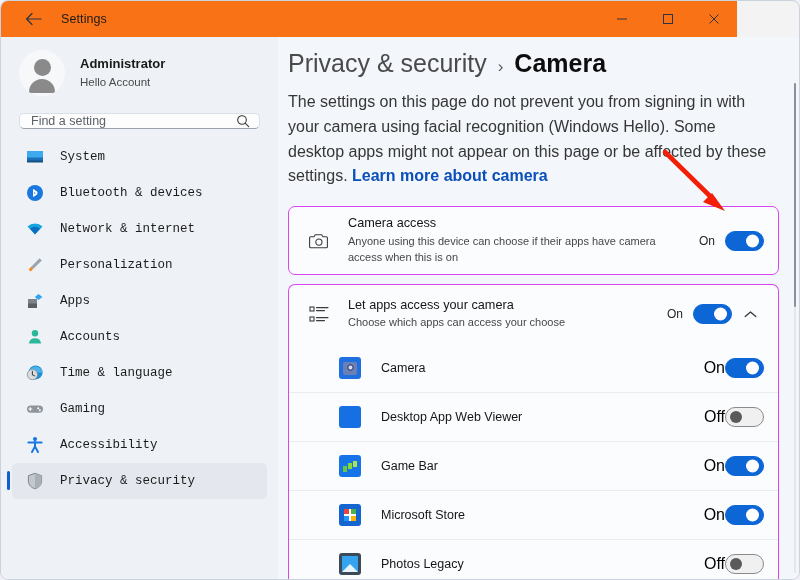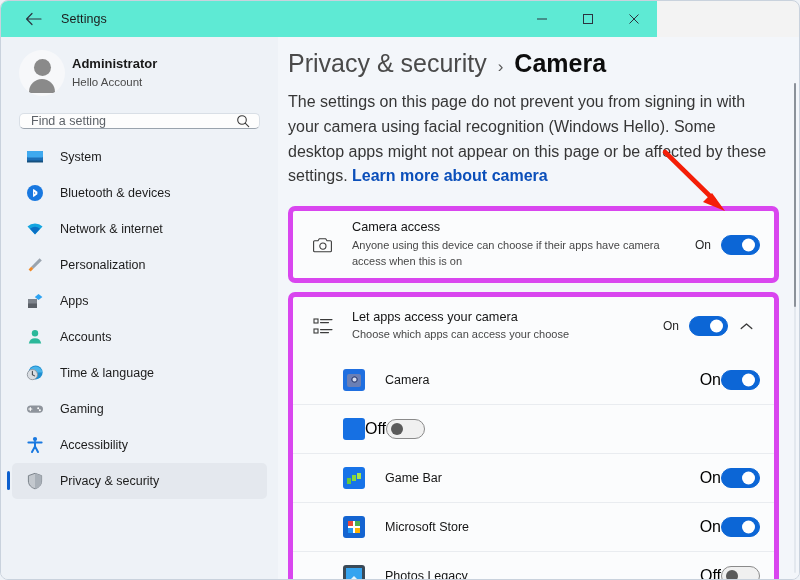--- a/index.html
+++ b/index.html
@@ -23,23 +23,23 @@
     box-sizing: border-box;
     border: 1px solid #c9d2dd;
     border-radius: 8px;
     overflow: hidden;
   }
 
   
   .titlebar {
     position: absolute;
     top: 0; left: 0;
-    width: 656px;
+    width: 736px;
     height: 36px;
-    background: #5eead4;
+    background: #f97316;
     display: flex;
     align-items: center;
   }
   .back-btn {
     margin-left: 18px;
     width: 28px; height: 26px;
     display: flex; align-items: center; justify-content: center;
     border-radius: 4px;
     color: #2b3440;
   }
@@ -94,21 +94,21 @@
     background: #8a8a8a;
     left: 14.5px; top: 9px;
   }
   .avatar .body {
     position: absolute;
     width: 26px; height: 14px;
     border-radius: 13px 13px 0 0;
     background: #8a8a8a;
     left: 10px; top: 29px;
   }
-  .acct-text { margin-left: 7px; line-height: 1.28; }
+  .acct-text { margin-left: 15px; line-height: 1.28; }
   .acct-name {
     font-size: 13px;
     font-weight: bold;
     color: #191919;
   }
   .acct-sub {
     font-size: 11.5px;
     color: #4a4a4a;
     margin-top: 2px;
   }
@@ -165,20 +165,21 @@
   .navicon {
     width: 22px; height: 22px;
     display: flex; align-items: center; justify-content: center;
     flex: 0 0 auto;
     position: relative;
   }
   .navlabel {
     margin-left: 14px;
     font-size: 12.5px;
     color: #1c1c1c;
+    font-family: Liberation Mono, monospace;
   }
 
   
   .content {
     position: absolute;
     left: 277px; top: 36px;
     width: 523px;
     height: 544px;
     background: #f3f6fa;
     overflow: hidden;
@@ -207,21 +208,21 @@
   }
   .page-desc a {
     color: #0b4fba;
     font-weight: bold;
     text-decoration: none;
   }
 
   .card {
     margin: 0 22px 0 10px;
     background: #fbfcfd;
-    border: 5px solid #d946ef;
+    border: 1px solid #d946ef;
     border-radius: 7px;
     box-sizing: border-box;
   }
   .card.top { margin-top: 17px; }
   .card.mid { margin-top: 9px; border-radius: 7px 7px 0 0; border-bottom: 0; }
   .card.listcard { margin-top: 0; border-radius: 0; border-top: 0; }
 
   .row {
     display: flex;
     align-items: center;
@@ -638,20 +639,21 @@
           <div class="approw">
             <div class="appicon ico-camera"></div>
             <div class="appname">Camera</div>
             <div class="state">On</div>
             <div class="toggle on">
               <div class="knob"></div>
             </div>
           </div>
           <div class="approw">
             <div class="appicon ico-plain"></div>
+            <div class="appname">Desktop App Web Viewer</div>
             <div class="state">Off</div>
             <div class="toggle off">
               <div class="knob"></div>
             </div>
           </div>
           <div class="approw">
             <div class="appicon ico-gamebar"></div>
             <div class="appname">Game Bar</div>
             <div class="state">On</div>
             <div class="toggle on">

